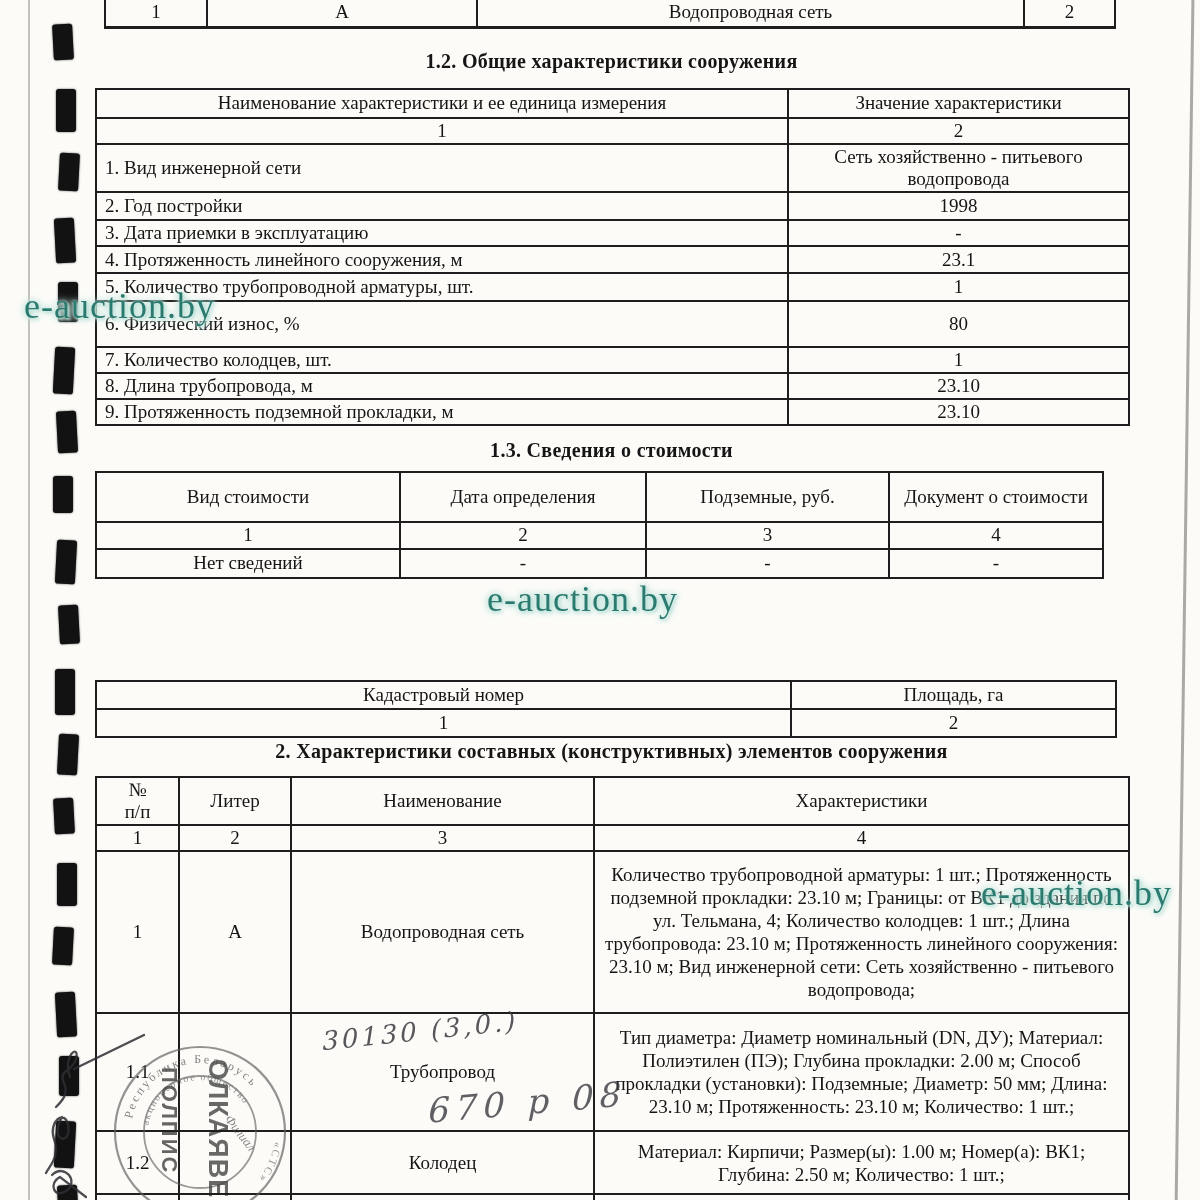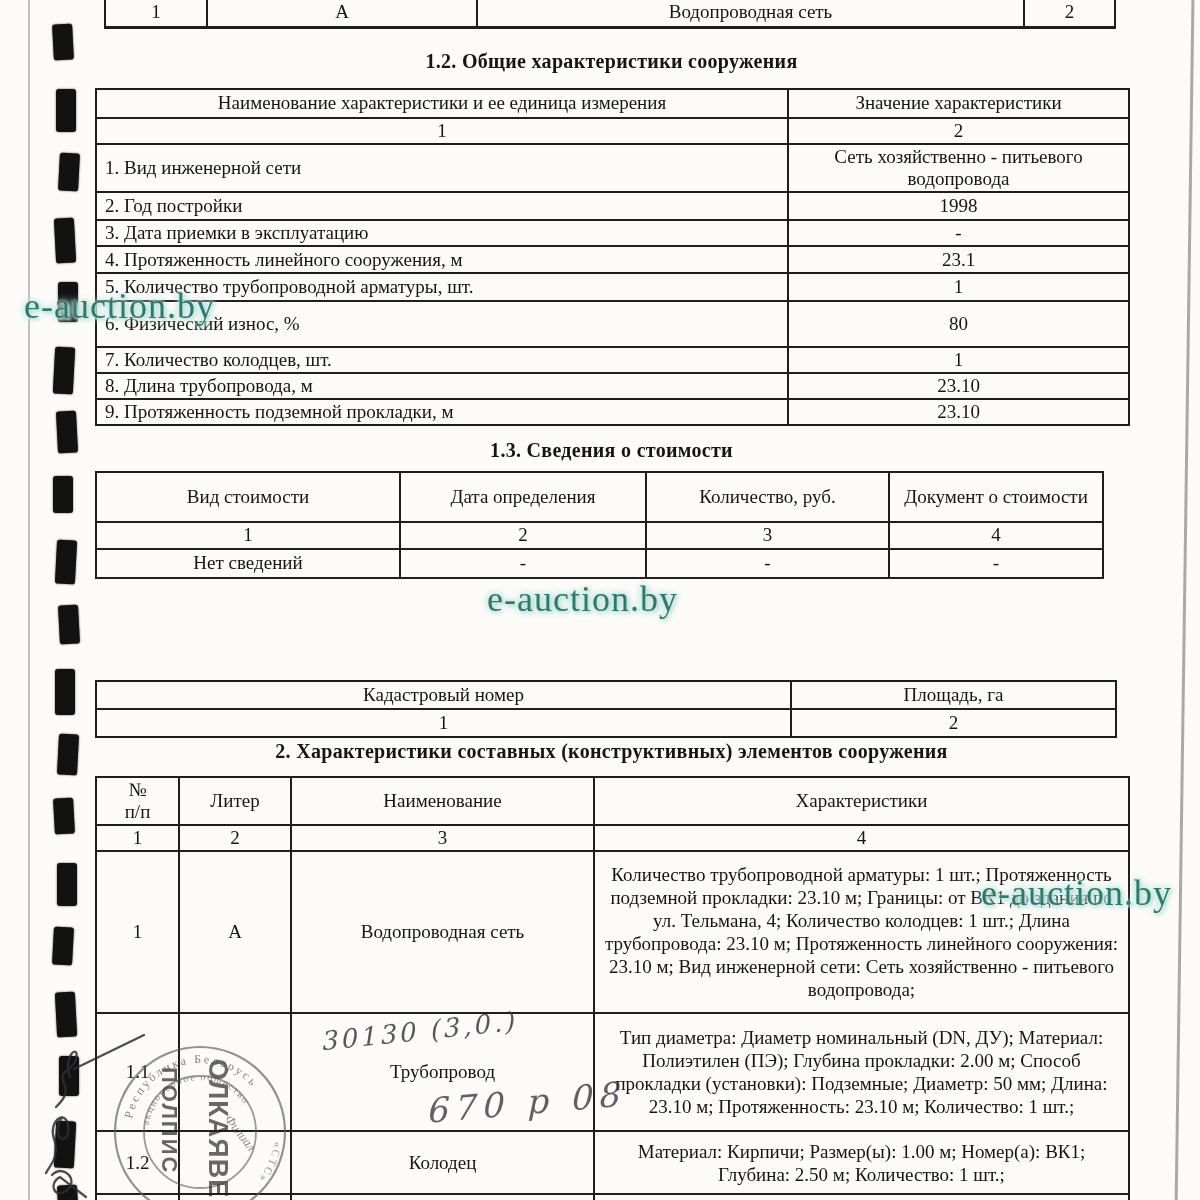--- a/index.html
+++ b/index.html
@@ -138,21 +138,21 @@
     <colgroup>
         <col style="width:304px">
         <col style="width:246px">
         <col style="width:243px">
         <col style="width:214px">
       </colgroup>
     <tbody>
         <tr style="height:50px;">
       <td class="c">Вид стоимости</td>
       <td class="c">Дата определения</td>
-      <td class="c">Количество, руб.</td>
+      <td class="c">Подземные, руб.</td>
       <td class="c">Документ о стоимости</td>
     </tr>
     <tr class="nums" style="height:27px;">
       <td>1</td>
       <td>2</td>
       <td>3</td>
       <td>4</td>
     </tr>
     <tr style="height:29px;">
       <td class="c">Нет сведений</td>

